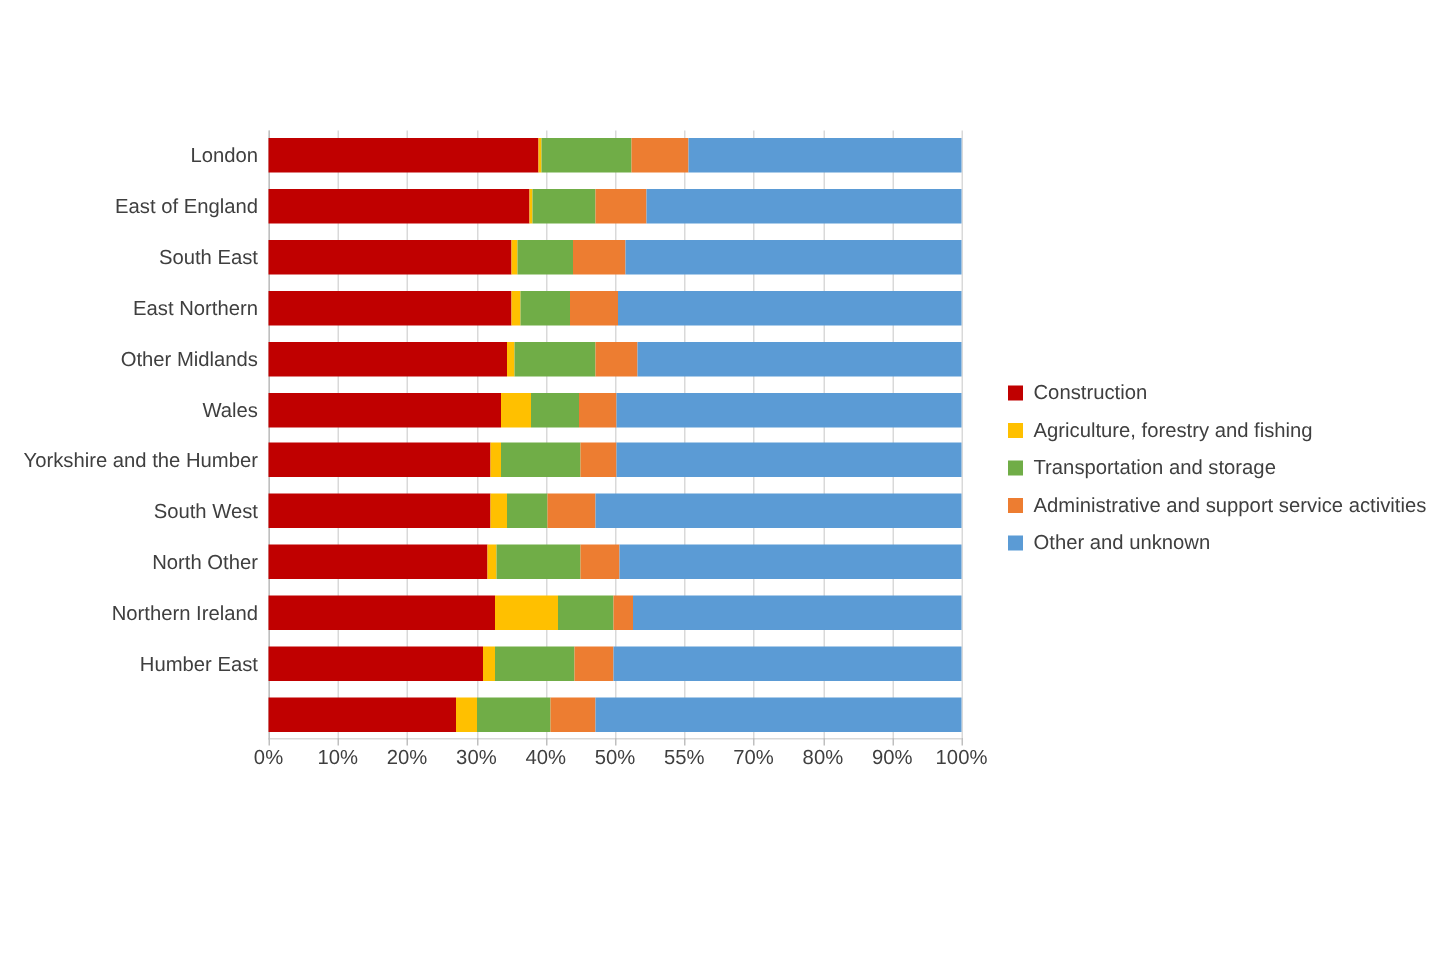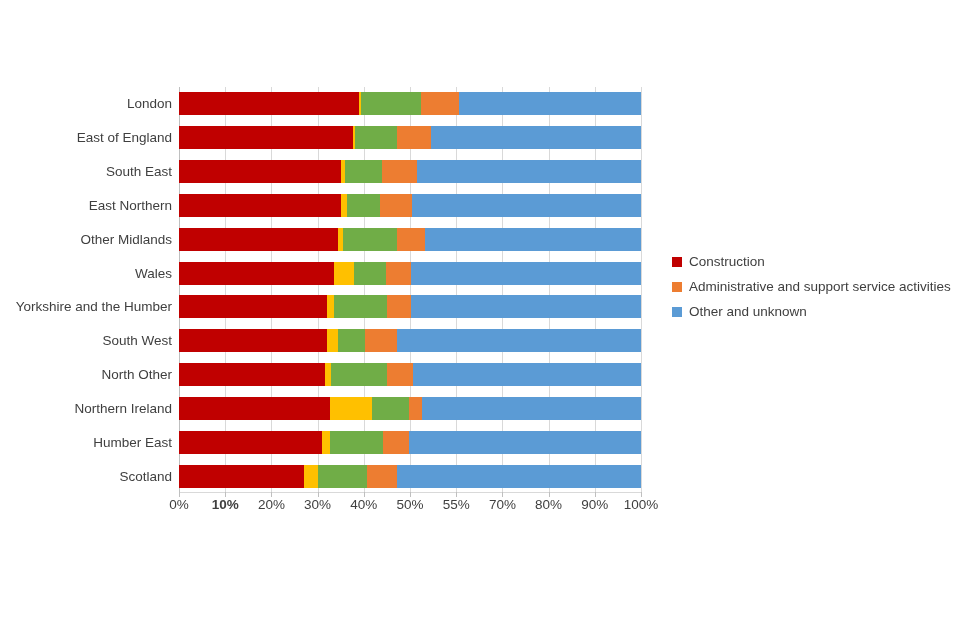--- a/index.html
+++ b/index.html
@@ -171,21 +171,20 @@
         <div class="cat-label" style="margin-bottom: 10.8333px;">East of England</div>
         <div class="cat-label" style="margin-bottom: 10.8333px;">South East</div>
         <div class="cat-label" style="margin-bottom: 10.8333px;">East Northern</div>
         <div class="cat-label" style="margin-bottom: 10.8333px;">Other Midlands</div>
         <div class="cat-label" style="margin-bottom: 10.8333px;">Wales</div>
         <div class="cat-label" style="margin-bottom: 10.8333px;">Yorkshire and the Humber</div>
         <div class="cat-label" style="margin-bottom: 10.8333px;">South West</div>
         <div class="cat-label" style="margin-bottom: 10.8333px;">North Other</div>
         <div class="cat-label" style="margin-bottom: 10.8333px;">Northern Ireland</div>
         <div class="cat-label" style="margin-bottom: 10.8333px;">Humber East</div>
-        <div class="cat-label" style="margin-bottom: 10.8333px;">Scotland</div>
       </div>
 
     <div class="plot-area">
       <div class="gridlines" id="gridlines">
           <div class="gridline" style="left: 0px;"></div>
           <div class="gridline" style="left: 46.2px;"></div>
           <div class="gridline" style="left: 92.4px;"></div>
           <div class="gridline" style="left: 138.6px;"></div>
           <div class="gridline" style="left: 184.8px;"></div>
           <div class="gridline" style="left: 231px;"></div>
@@ -282,21 +281,21 @@
             <div class="seg" title="Scotland — Administrative and support service activities: 6.5%" style="left: 188.034px; width: 30.03px; background: rgb(237, 125, 49);"></div>
             <div class="seg" title="Scotland — Other and unknown: 52.8%" style="left: 218.064px; width: 243.936px; background: rgb(91, 155, 213);"></div>
           </div>
         </div>
     </div>
 
     <div class="xaxis" id="xaxis">
         <div class="xtick-mark" style="left: 0px;"></div>
         <div class="xtick" style="left: 0px;">0%</div>
         <div class="xtick-mark" style="left: 46.2px;"></div>
-        <div class="xtick" style="left: 46.2px; font-weight: bold;">10%</div>
+        <div class="xtick" style="left: 46.2px;">10%</div>
         <div class="xtick-mark" style="left: 92.4px;"></div>
         <div class="xtick" style="left: 92.4px;">20%</div>
         <div class="xtick-mark" style="left: 138.6px;"></div>
         <div class="xtick" style="left: 138.6px;">30%</div>
         <div class="xtick-mark" style="left: 184.8px;"></div>
         <div class="xtick" style="left: 184.8px;">40%</div>
         <div class="xtick-mark" style="left: 231px;"></div>
         <div class="xtick" style="left: 231px;">50%</div>
         <div class="xtick-mark" style="left: 277.2px;"></div>
         <div class="xtick" style="left: 277.2px;">55%</div>
@@ -311,20 +310,28 @@
       </div>
 
   </div>
 
   <div class="legend" id="legend">
       <div class="legend-item">
         <span class="legend-swatch" style="background: rgb(192, 0, 0);"></span>
         <span class="legend-label">Construction</span>
       </div>
       <div class="legend-item">
+        <span class="legend-swatch" style="background: rgb(255, 192, 0);"></span>
+        <span class="legend-label">Agriculture, forestry and fishing</span>
+      </div>
+      <div class="legend-item">
+        <span class="legend-swatch" style="background: rgb(112, 173, 71);"></span>
+        <span class="legend-label">Transportation and storage</span>
+      </div>
+      <div class="legend-item">
         <span class="legend-swatch" style="background: rgb(237, 125, 49);"></span>
         <span class="legend-label">Administrative and support service activities</span>
       </div>
       <div class="legend-item">
         <span class="legend-swatch" style="background: rgb(91, 155, 213);"></span>
         <span class="legend-label">Other and unknown</span>
       </div>
     </div>
 
 </div>

